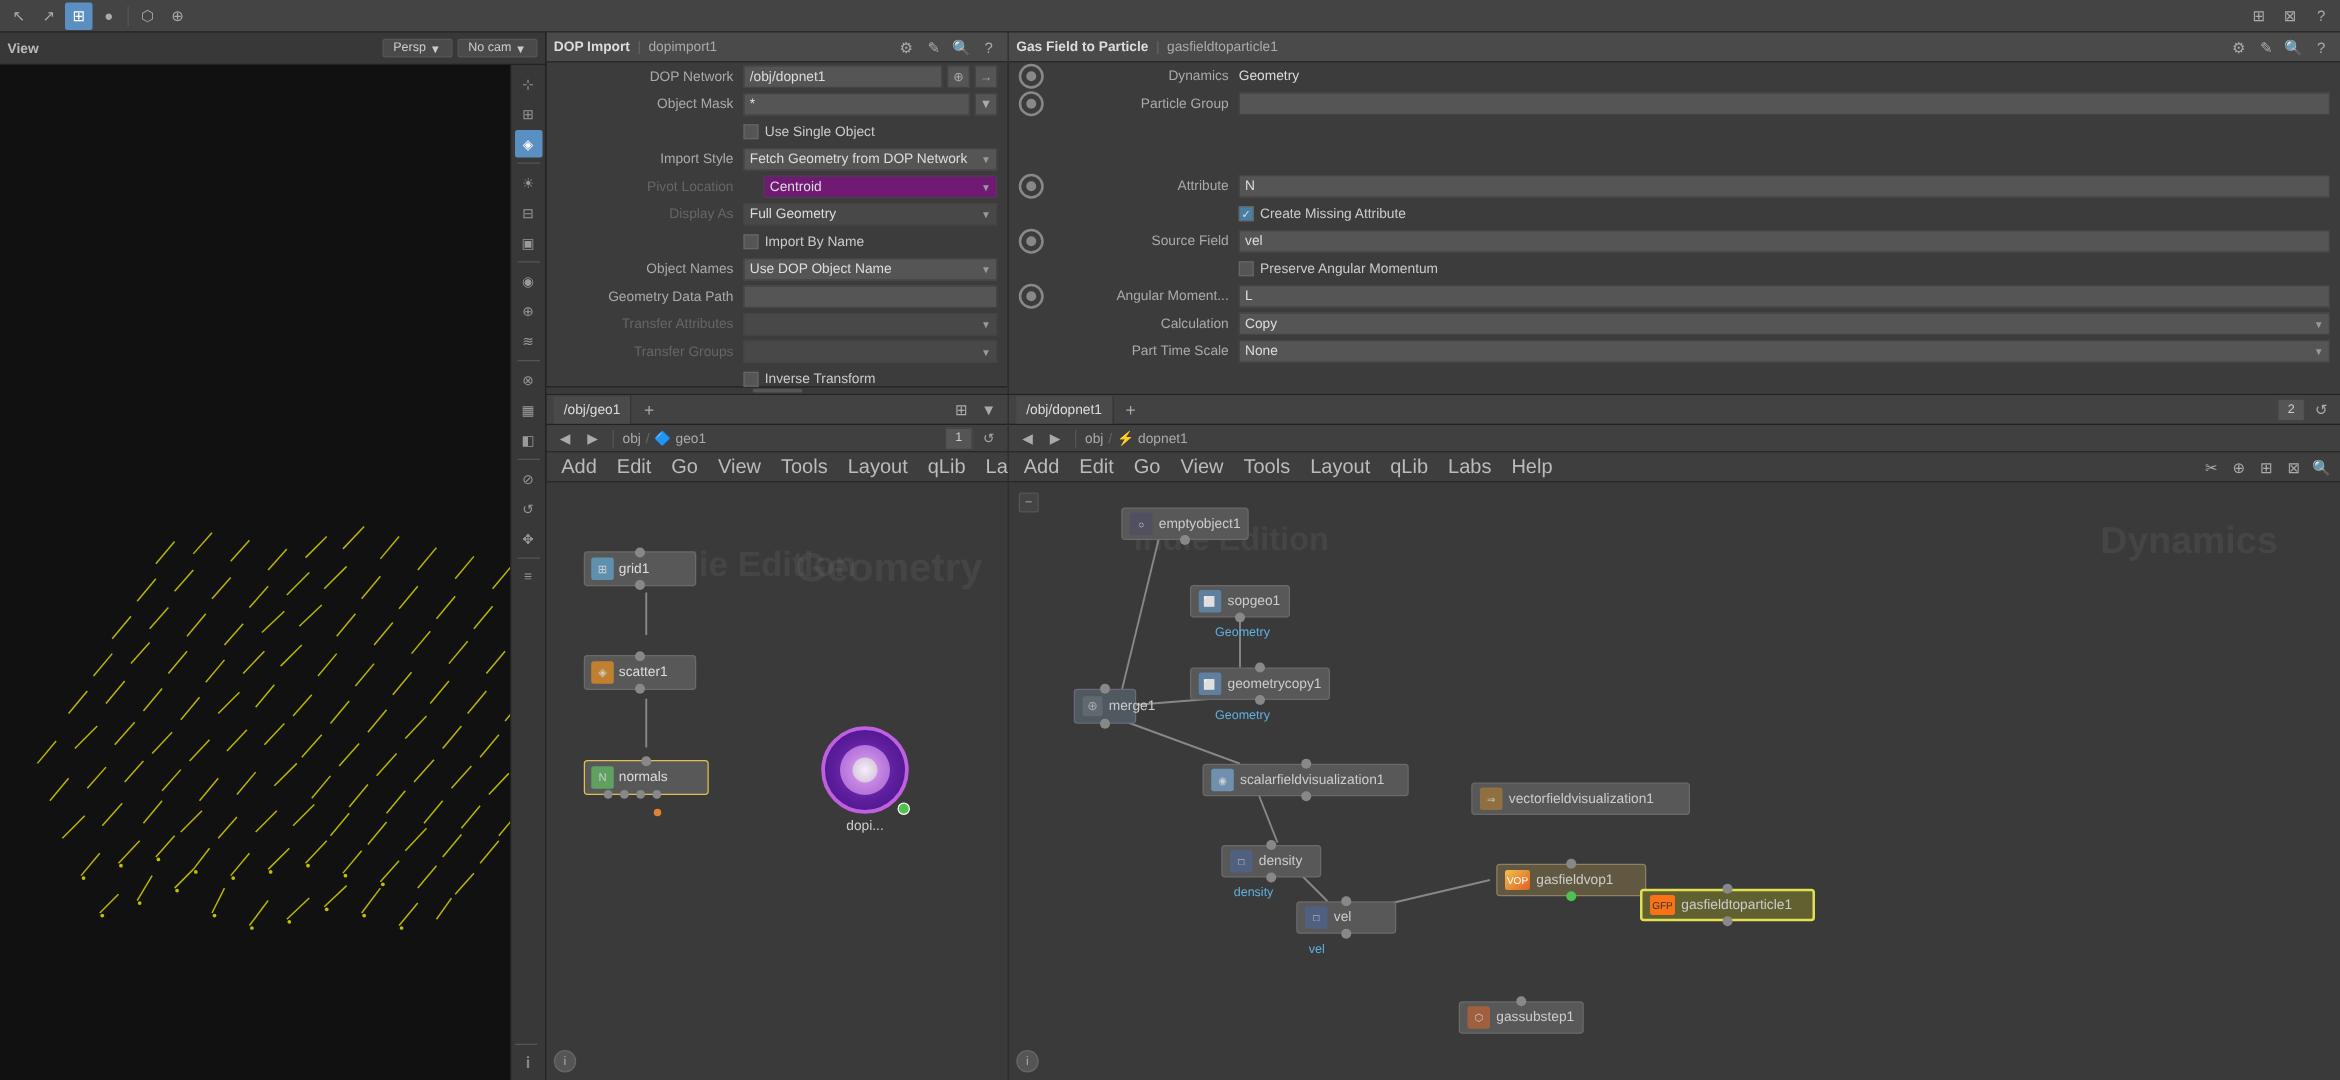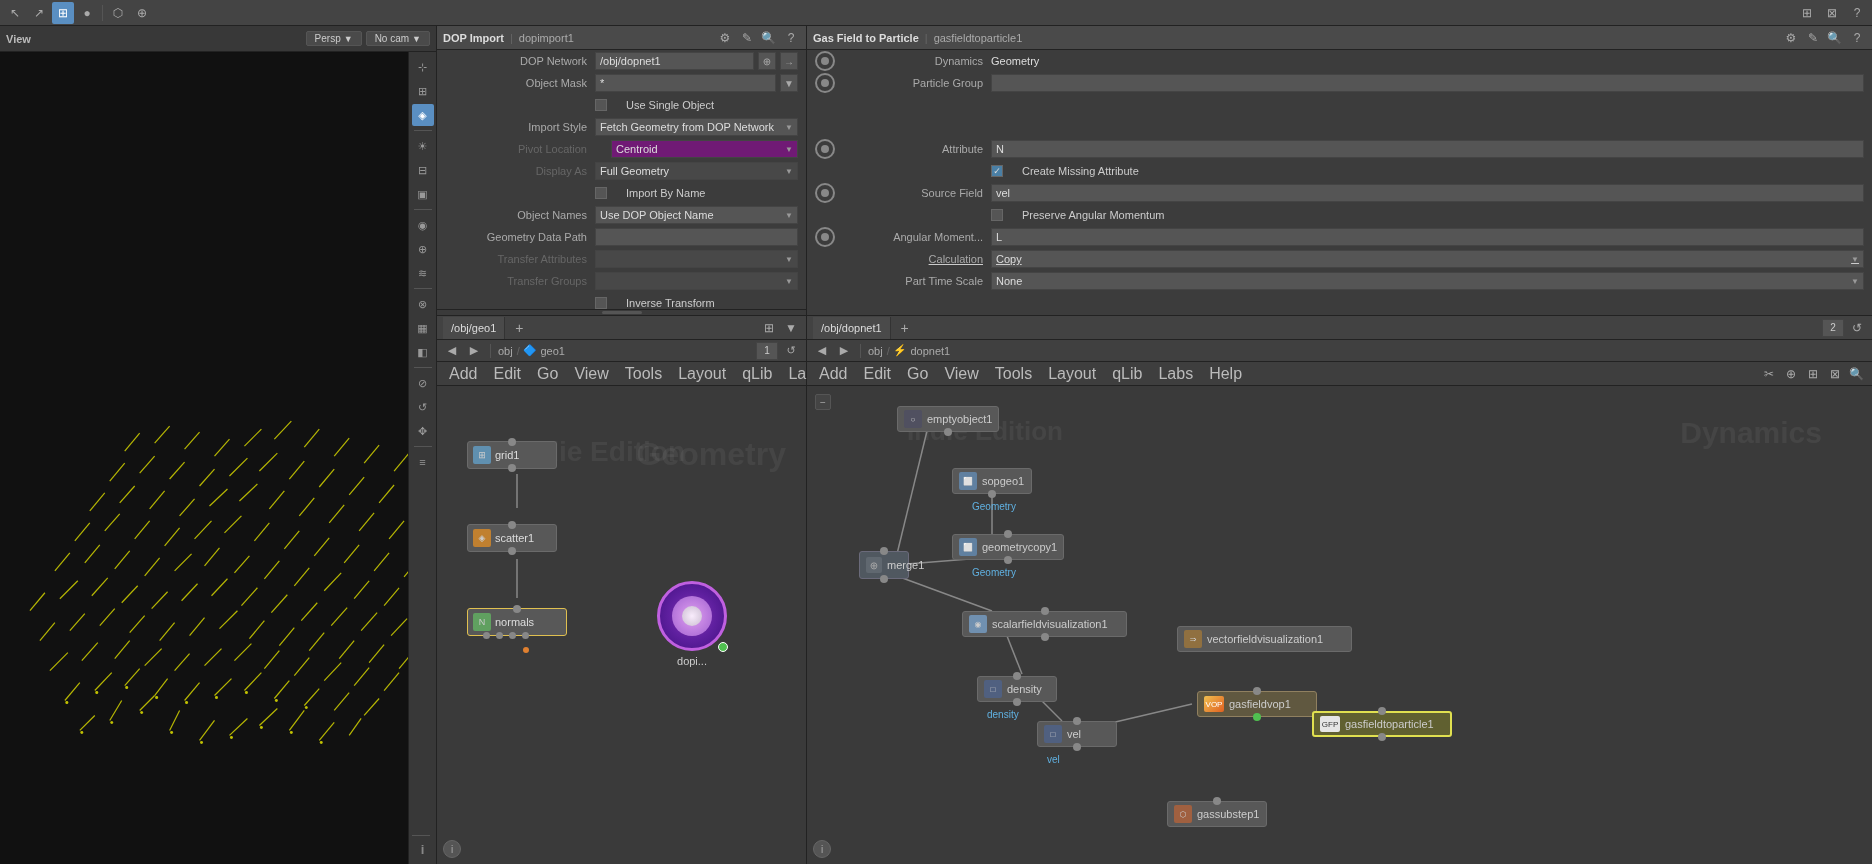--- a/index.html
+++ b/index.html
@@ -242,21 +242,21 @@
 
     .checkbox-label {
       width: 150px;
       flex-shrink: 0;
     }
 
     .checkbox-content {
       flex: 1;
       display: flex;
       align-items: center;
-      gap: 19px;
+      gap: 5px;
     }
 
     .cb {
       width: 12px;
       height: 12px;
       background: #555;
       border: 1px solid #666;
       display: flex;
       align-items: center;
       justify-content: center;
@@ -981,21 +981,21 @@
           <div class="param-row" style="align-items:center;">
             <div style="width:20px;height:20px;border-radius:50%;border:2px solid #888;display:flex;align-items:center;justify-content:center;margin-right:6px;flex-shrink:0;">
               <div style="width:8px;height:8px;border-radius:50%;background:#888;"></div>
             </div>
             <div class="param-label">Angular Moment...</div>
             <div class="param-value">
               <input class="param-input" value="L" style="">
             </div>
           </div>
 
-          <div class="param-row" style="align-items:center;text-decoration:underline;">
+          <div class="param-row" style="align-items:center;">
             <div style="width:20px;height:20px;margin-right:6px;flex-shrink:0;"></div>
             <div class="param-label">Calculation</div>
             <div class="param-value">
               <div class="param-dropdown">
                 <span>Copy</span>
                 <span class="dropdown-arrow">▼</span>
               </div>
             </div>
           </div>
 
@@ -1270,21 +1270,21 @@
             <div class="dnet-body" style="min-width:120px;background:#605840;border-color:#908060;">
               <div style="width:20px;height:16px;background:linear-gradient(135deg,#f0c050,#e06020);border-radius:2px;flex-shrink:0;display:flex;align-items:center;justify-content:center;font-size:8px;color:#fff;">VOP</div>
               <span class="dnet-label">gasfieldvop1</span>
             </div>
             <div style="position:absolute;top:-4px;left:50%;transform:translateX(-50%);width:8px;height:8px;background:#888;border-radius:50%;"></div>
             <div style="position:absolute;bottom:-4px;left:50%;transform:translateX(-50%);width:8px;height:8px;background:#50c050;border-radius:50%;"></div>
           </div>
 
           <div style="position:absolute;top:325px;left:505px;">
             <div class="dnet-body" style="min-width:140px;background:#606030;border:2px solid #e0e050;">
-              <div style="width:20px;height:16px;background:#e5e5e5;border-radius:2px;flex-shrink:0;display:flex;align-items:center;justify-content:center;font-size:8px;color:#333;">GFP</div>
+              <div style="width:20px;height:16px;background:#f97316;border-radius:2px;flex-shrink:0;display:flex;align-items:center;justify-content:center;font-size:8px;color:#333;">GFP</div>
               <span class="dnet-label">gasfieldtoparticle1</span>
             </div>
             <div style="position:absolute;top:-4px;left:50%;transform:translateX(-50%);width:8px;height:8px;background:#888;border-radius:50%;"></div>
             <div style="position:absolute;bottom:-4px;left:50%;transform:translateX(-50%);width:8px;height:8px;background:#888;border-radius:50%;"></div>
           </div>
 
           <div style="position:absolute;top:415px;left:360px;">
             <div class="dnet-body" style="min-width:100px;">
               <div class="dnet-thumb gas">⬡</div>
               <span class="dnet-label">gassubstep1</span>

